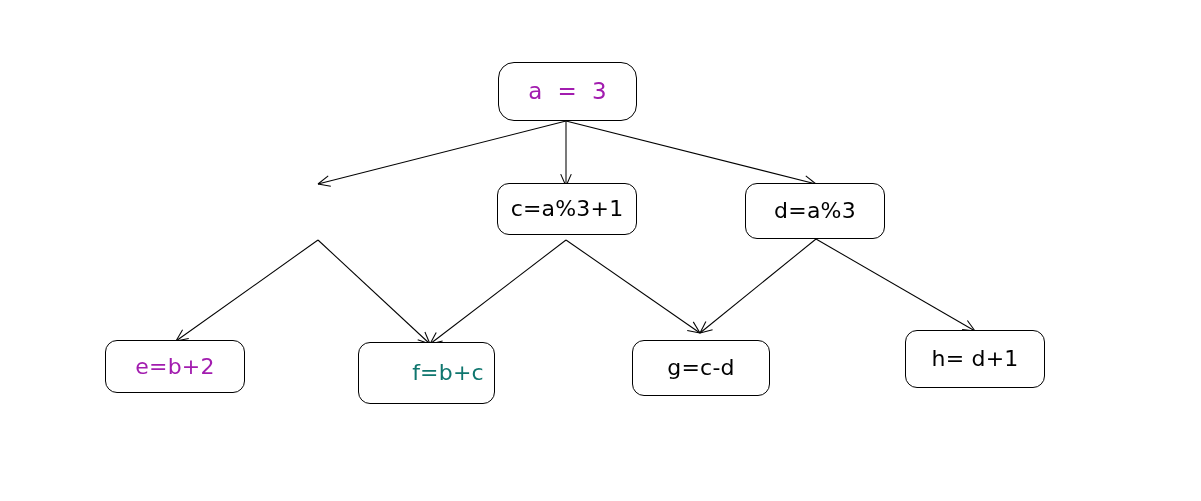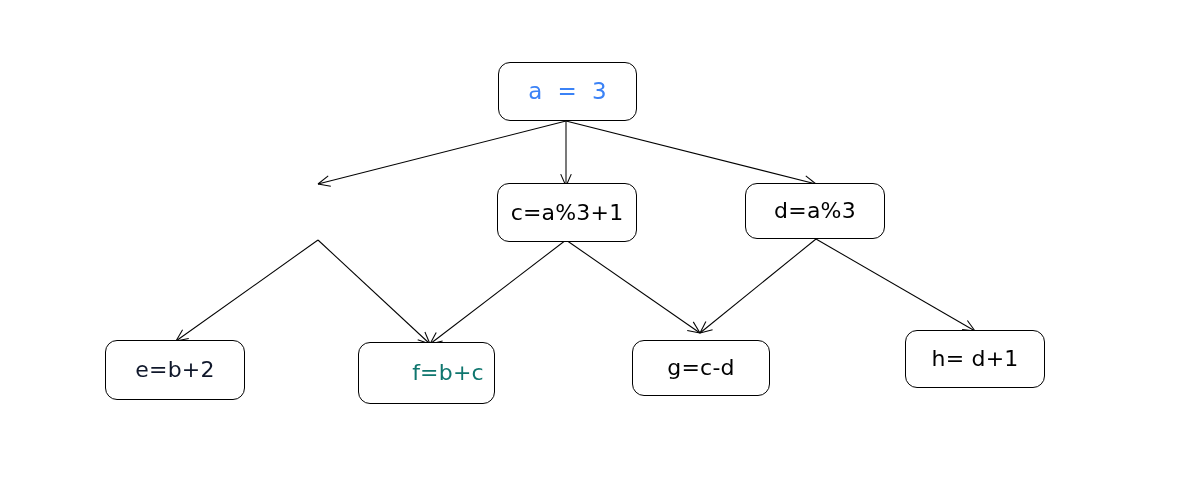--- a/index.html
+++ b/index.html
@@ -86,20 +86,20 @@
         <line x1="816" y1="239" x2="700" y2="333" stroke="#000000" stroke-width="1.05"></line>
         <line x1="700" y1="333" x2="712.5596643223879" y2="329.64517778281237" stroke="#000000" stroke-width="1.05"></line>
         <line x1="700" y1="333" x2="705.8849637574851" y2="321.40831325591114" stroke="#000000" stroke-width="1.05"></line>
       </g>
       <g>
         <line x1="816" y1="239" x2="975" y2="331" stroke="#000000" stroke-width="1.05"></line>
         <line x1="975" y1="331" x2="967.3805789461893" y2="320.4669841543485" stroke="#000000" stroke-width="1.05"></line>
         <line x1="975" y1="331" x2="962.0709819101403" y2="329.64335294491144" stroke="#000000" stroke-width="1.05"></line>
       </g>
     </svg>
-<div class="node" style="left: 498px; top: 62px; width: 139px; height: 59px; border-color: rgb(0, 0, 0); color: #3b82f6;"><span class="node-label" style="font-size: 23px;">a  =  3</span></div>
-    <div class="node" style="left: 497px; top: 183px; width: 140px; height: 59px; border-color: rgb(0, 0, 0); color: rgb(0, 0, 0);"><span class="node-label" style="font-size: 22px;">c=a%3+1</span></div>
+<div class="node" style="left: 498px; top: 62px; width: 139px; height: 59px; border-color: rgb(0, 0, 0); color: #a21caf; border-radius: 16px;"><span class="node-label" style="font-size: 23px;">a  =  3</span></div>
+    <div class="node" style="left: 497px; top: 183px; width: 140px; height: 52px; border-color: rgb(0, 0, 0); color: rgb(0, 0, 0);"><span class="node-label" style="font-size: 22px;">c=a%3+1</span></div>
     <div class="node" style="left: 745px; top: 183px; width: 140px; height: 56px; border-color: rgb(0, 0, 0); color: rgb(0, 0, 0);"><span class="node-label" style="font-size: 22px;">d=a%3</span></div>
-    <div class="node" style="left: 105px; top: 340px; width: 140px; height: 60px; border-color: rgb(0, 0, 0); color: #0f172a;"><span class="node-label" style="font-size: 22px;">e=b+2</span></div>
+    <div class="node" style="left: 105px; top: 340px; width: 140px; height: 53px; border-color: rgb(0, 0, 0); color: #a21caf;"><span class="node-label" style="font-size: 22px;">e=b+2</span></div>
     <div class="node" style="left: 358px; top: 342px; width: 137px; height: 62px; border-color: rgb(0, 0, 0); color: #0f766e; padding-left: 43px;"><span class="node-label" style="font-size: 22px;">f=b+c</span></div>
     <div class="node" style="left: 632px; top: 340px; width: 138px; height: 56px; border-color: rgb(0, 0, 0); color: rgb(0, 0, 0);"><span class="node-label" style="font-size: 22px;">g=c-d</span></div>
     <div class="node" style="left: 905px; top: 330px; width: 140px; height: 58px; border-color: rgb(0, 0, 0); color: rgb(0, 0, 0);"><span class="node-label" style="font-size: 22px;">h= d+1</span></div>
   </div>
 
 </body></html>

